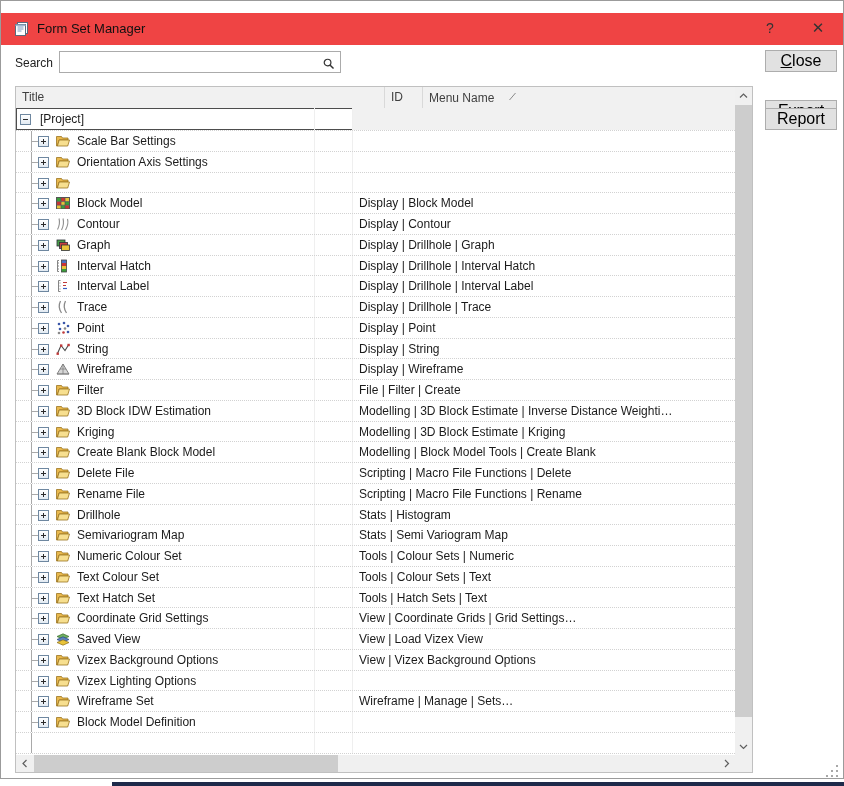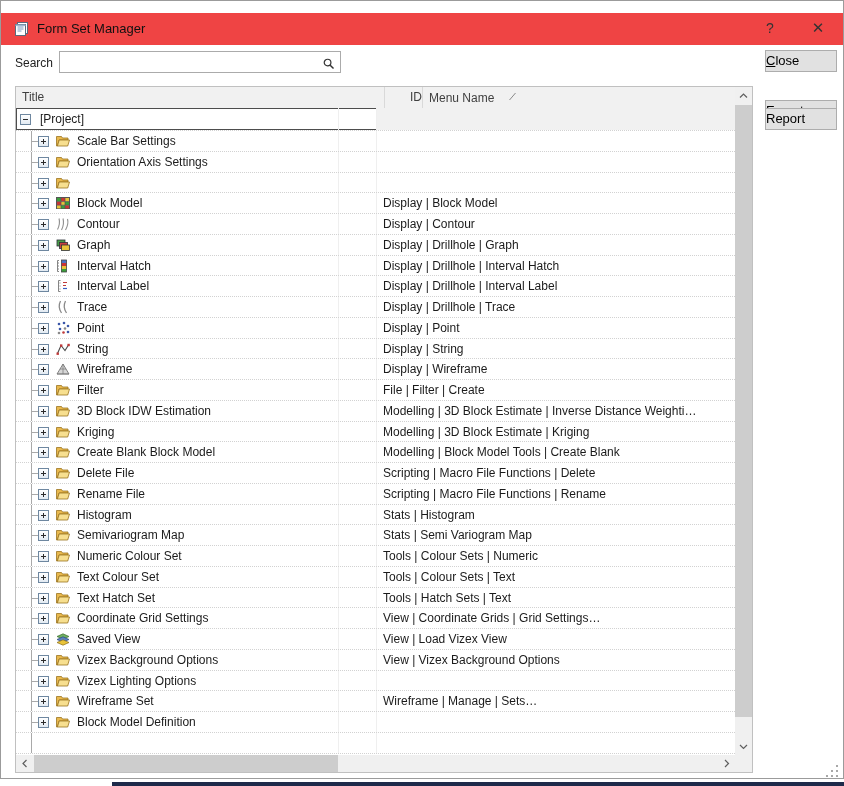--- a/index.html
+++ b/index.html
@@ -16,40 +16,40 @@
   .tb-help { left:754px; }
   .tb-close { left:802px; font-size:15px; }
 
   
   .search-label { position:absolute; left:14px; top:55px; font-size:12px; color:#222; }
   .search-box { position:absolute; left:58px; top:50px; width:282px; height:22px; border:1px solid #ababab; background:#fff; }
   .search-input { position:absolute; left:2px; top:1px; width:258px; height:18px; border:none; outline:none; font-size:12px; font-family:inherit; }
   .search-glyph { position:absolute; right:5px; top:4px; width:13px; height:13px; }
 
   
-  .side-btn { position:absolute; left:764px; width:72px; height:22px; background:#e1e1e1; border:1px solid #adadad; font-size:13px; color:#000; text-align:left; line-height:20px; }
+  .side-btn { position:absolute; left:764px; width:72px; height:22px; background:#e1e1e1; border:1px solid #adadad; font-size:16px; color:#000; text-align:center; line-height:20px; }
   .side-btn .u { text-decoration:underline; }
   .btn-close { top:49px; }
   .btn-export { top:78px;margin-top:21px; }
   .btn-report { top:107px; }
 
   
   .grid { position:absolute; left:14px; top:85px; width:738px; height:687px; border:1px solid #c0c0c0; background:#fff; }
   .col-header { position:absolute; left:0; top:0; right:17px; height:22px; background:#f1f1f1; border-bottom:1px solid #d5d5d5; display:flex; }
   .hcell { font-size:12px; color:#3f3f3f; padding:3px 0 0 6px; border-right:1px solid #d9d9d9; position:relative; }
   .hcell.title { width:369px; }
-  .hcell.id { width:38px;text-align:right; }
+  .hcell.id { width:38px; }
   .hcell.menu { flex:1; border-right:none; }
   .sort-icon { display:inline-block; margin-left:14px; vertical-align:1px; }
 
   .gbody { position:absolute; left:0; top:21px; right:17px; bottom:17px; overflow:hidden; background:#fff; }
 
   .row { display:flex; height:20.75px; border-bottom:1px dotted #d2d2d2; background:#fff; }
   .row .cell { position:relative; height:100%; overflow:hidden; white-space:nowrap; }
-  .row .c-title { width:323px; border-right:1px solid #efefef; }
+  .row .c-title { width:299px; border-right:1px solid #efefef; }
   .row .c-id { width:38px; border-right:1px solid #efefef; }
   .row .c-menu { flex:1; }
   .row .c-menu .menu-text { position:absolute; left:6px; top:3px; font-size:12px; color:#1b1b1b; }
   .row .label-text { position:absolute; left:61px; top:3px; font-size:12px; color:#1b1b1b; }
 
   .treeline { position:absolute; left:15px; top:0; bottom:0; width:1px; background:#a9a9a9; }
   .stub { position:absolute; left:15px; top:10px; width:8px; height:1px; background:#a9a9a9; }
   .expander { position:absolute; left:22px; top:5px; width:11px; height:11px; border:1px solid #6e87a0; background:linear-gradient(#ffffff,#e2eaf2); }
   .expander::before { content:""; position:absolute; left:2px; top:4px; width:5px; height:1px; background:#2b2b2b; }
   .expander.plus::after { content:""; position:absolute; left:4px; top:2px; width:1px; height:5px; background:#2b2b2b; }
@@ -484,21 +484,21 @@
     <div class="cell c-title">
       <span class="treeline"></span>
       <span class="stub"></span>
       <span class="expander plus"></span>
       <span class="icon-slot">
                 <svg viewBox="0 0 16 16">
                   <path d="M1.5 3.5h5l1 1.5h5.5v2h-9L2.5 13h-1z" fill="#e9b94e" stroke="#9a7420" stroke-width="0.8"></path>
                   <path d="M4.2 7h10.3l-1.8 6H2.4z" fill="#f7df8f" stroke="#9a7420" stroke-width="0.8"></path>
                 </svg>
               </span>
-      <span class="label-text">Histogram</span>
+      <span class="label-text">Drillhole</span>
     </div>
     <div class="cell c-id"></div>
     <div class="cell c-menu">
               <span class="menu-text">Stats | Histogram</span>
             </div>
   </div>
           <div class="row">
     <div class="cell c-title">
       <span class="treeline"></span>
       <span class="stub"></span>

